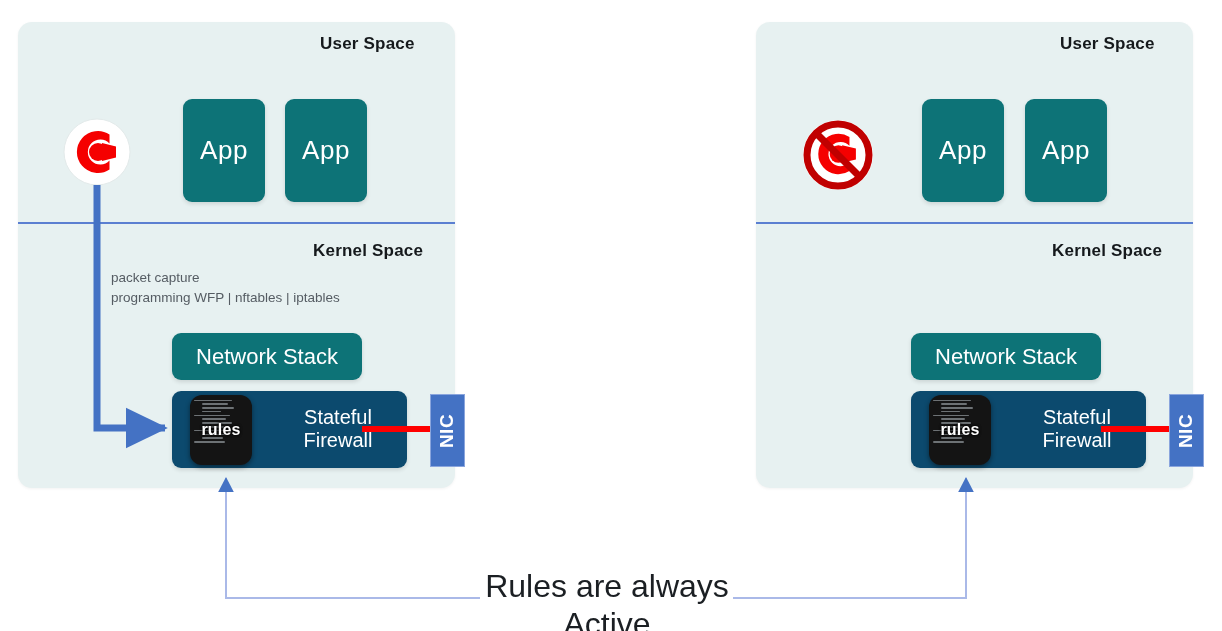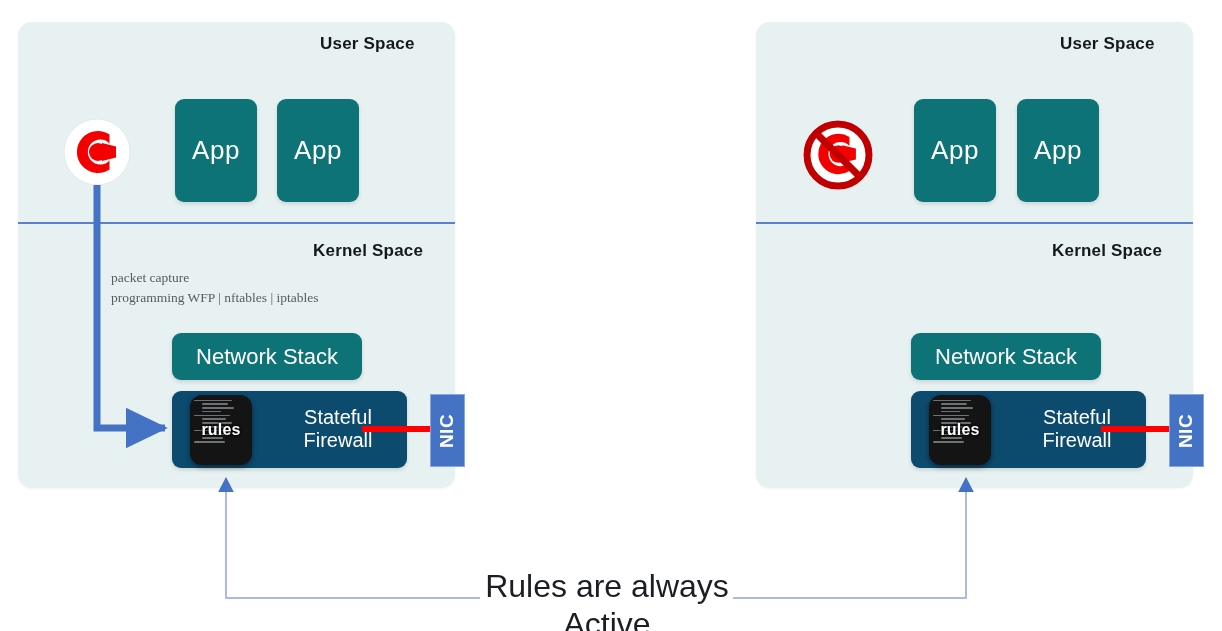--- a/index.html
+++ b/index.html
@@ -44,20 +44,21 @@
     position: absolute;
     background: #0d7377;
     border-radius: 9px;
     color: #ffffff;
     display: flex;
     align-items: center;
     justify-content: center;
     font-size: 26px;
     letter-spacing: 0.5px;
     box-shadow: 0 2px 4px rgba(0,0,0,0.12);
+    margin-left: 8px;
   }
 
   .netstack-box {
     position: absolute;
     background: #0d7377;
     border-radius: 9px;
     color: #ffffff;
     display: flex;
     align-items: center;
     justify-content: center;
@@ -198,21 +199,21 @@
   </svg>
 </div>
 
 <div class="app-box" style="left:175px; top:99px; width:82px; height:103px;">
   <span>App</span>
 </div>
 <div class="app-box" style="left:277px; top:99px; width:82px; height:103px;">
   <span>App</span>
 </div>
 
-<div class="caption" style="left:111px; top:268px;font-family:Liberation Serif, serif;">packet capture
+<div class="caption" style="left:111px; top:268px;">packet capture
 programming WFP | nftables | iptables</div>
 
 <div class="netstack-box" style="left:172px; top:333px; width:190px; height:47px;">
   <span>Network Stack</span>
 </div>
 
 <div class="fw-box" style="left:172px; top:391px; width:190px; height:77px;">
   <div class="rules-icon">
     <div class="codelines">
       <div class="cl" style="width:70%"></div>

